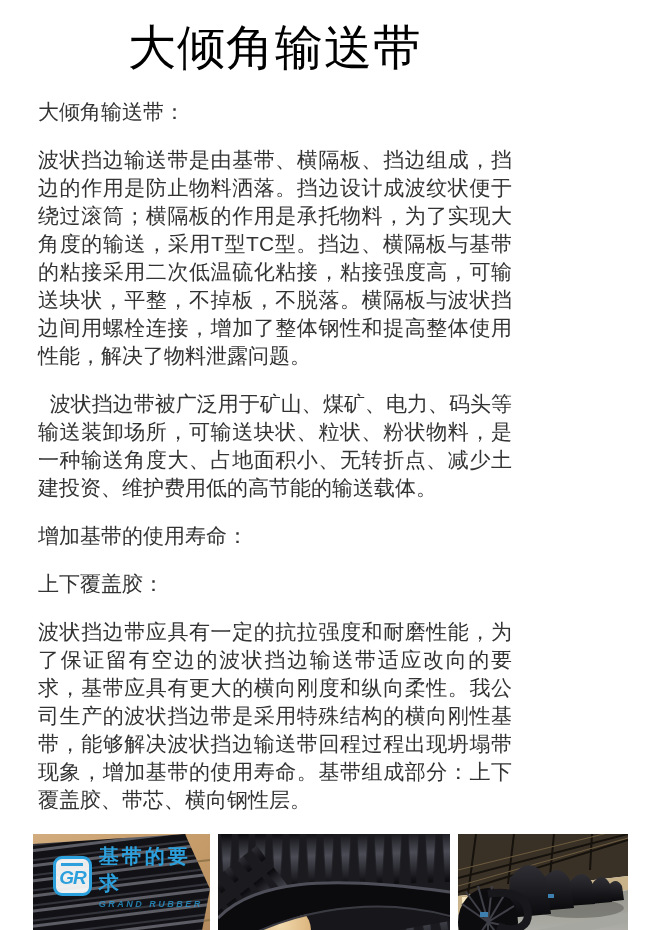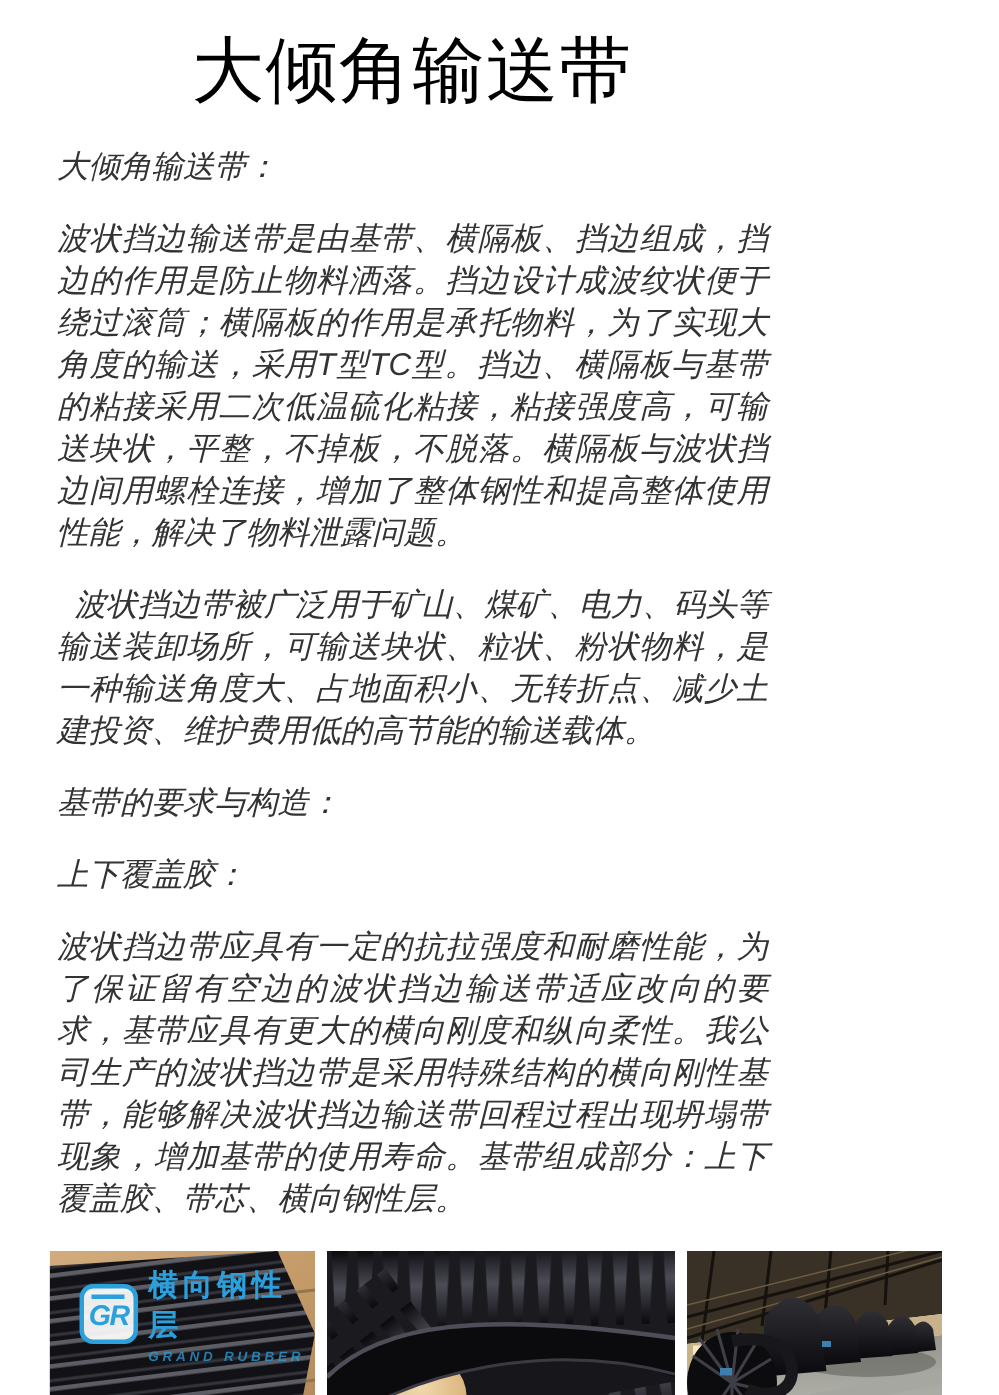--- a/index.html
+++ b/index.html
@@ -22,21 +22,20 @@
     letter-spacing: 1px;
   }
   .content { padding: 0 38px; }
   .content p {
     font-size: 21px;
     line-height: 28px;
     margin: 0 0 20px 0;
     white-space: pre-wrap;
     word-break: break-all;
     text-align: justify;
-    font-style: italic;
   }
   .photo-row {
     display: flex;
     gap: 8px;
     padding-left: 33px;
     margin-top: 18px;
     align-items: flex-start;
   }
   .photo {
     margin: 0;
@@ -102,21 +101,21 @@
 <body>
 
 <div class="page">
 
   <h1 class="page-title">大倾角输送带</h1>
 
   <div class="content">
     <p>大倾角输送带：</p>
     <p>波状挡边输送带是由基带、横隔板、挡边组成，挡边的作用是防止物料洒落。挡边设计成波纹状便于绕过滚筒；横隔板的作用是承托物料，为了实现大角度的输送，采用T型TC型。挡边、横隔板与基带的粘接采用二次低温硫化粘接，粘接强度高，可输送块状，平整，不掉板，不脱落。横隔板与波状挡边间用螺栓连接，增加了整体钢性和提高整体使用性能，解决了物料泄露问题。</p>
     <p>  波状挡边带被广泛用于矿山、煤矿、电力、码头等输送装卸场所，可输送块状、粒状、粉状物料，是一种输送角度大、占地面积小、无转折点、减少土建投资、维护费用低的高节能的输送载体。</p>
-    <p>基带的要求与构造：</p>
+    <p>增加基带的使用寿命：</p>
     <p>上下覆盖胶：</p>
     <p>波状挡边带应具有一定的抗拉强度和耐磨性能，为了保证留有空边的波状挡边输送带适应改向的要求，基带应具有更大的横向刚度和纵向柔性。我公司生产的波状挡边带是采用特殊结构的横向刚性基带，能够解决波状挡边输送带回程过程出现坍塌带现象，增加基带的使用寿命。基带组成部分：上下覆盖胶、带芯、横向钢性层。</p>
   </div>
 
   <div class="photo-row">
 
     <figure class="photo photo1">
       <svg viewBox="0 0 177 133" width="177" height="133" aria-hidden="true">
         <defs>
           <linearGradient id="p1floor" x1="0" y1="0" x2="1" y2="1">
@@ -136,21 +135,21 @@
         <line x1="148" y1="90" x2="177" y2="86" stroke="#93764c" stroke-width="2"></line>
         <line x1="0" y1="124" x2="14" y2="133" stroke="#93764c" stroke-width="2"></line>
         <polygon points="0,10 152,0 177,55 162,133 12,133 0,118" fill="url(#p1slats)"></polygon>
       </svg>
       <div class="watermark">
         <div class="logo-mark">
           <div class="bar" aria-hidden="true"></div>
           <span class="mono">GR</span>
         </div>
         <div class="logo-text">
-          <div class="brand-cn">横向钢性层</div>
+          <div class="brand-cn">基带的要求</div>
           <div class="brand-en">GRAND RUBBER</div>
         </div>
       </div>
     </figure>
 
     <figure class="photo photo2">
       <svg viewBox="0 0 232 133" width="232" height="133" aria-hidden="true">
         <defs>
           <linearGradient id="p2cone" x1="0" y1="0" x2="0" y2="1">
             <stop offset="0" stop-color="#0a0a0d"></stop>

